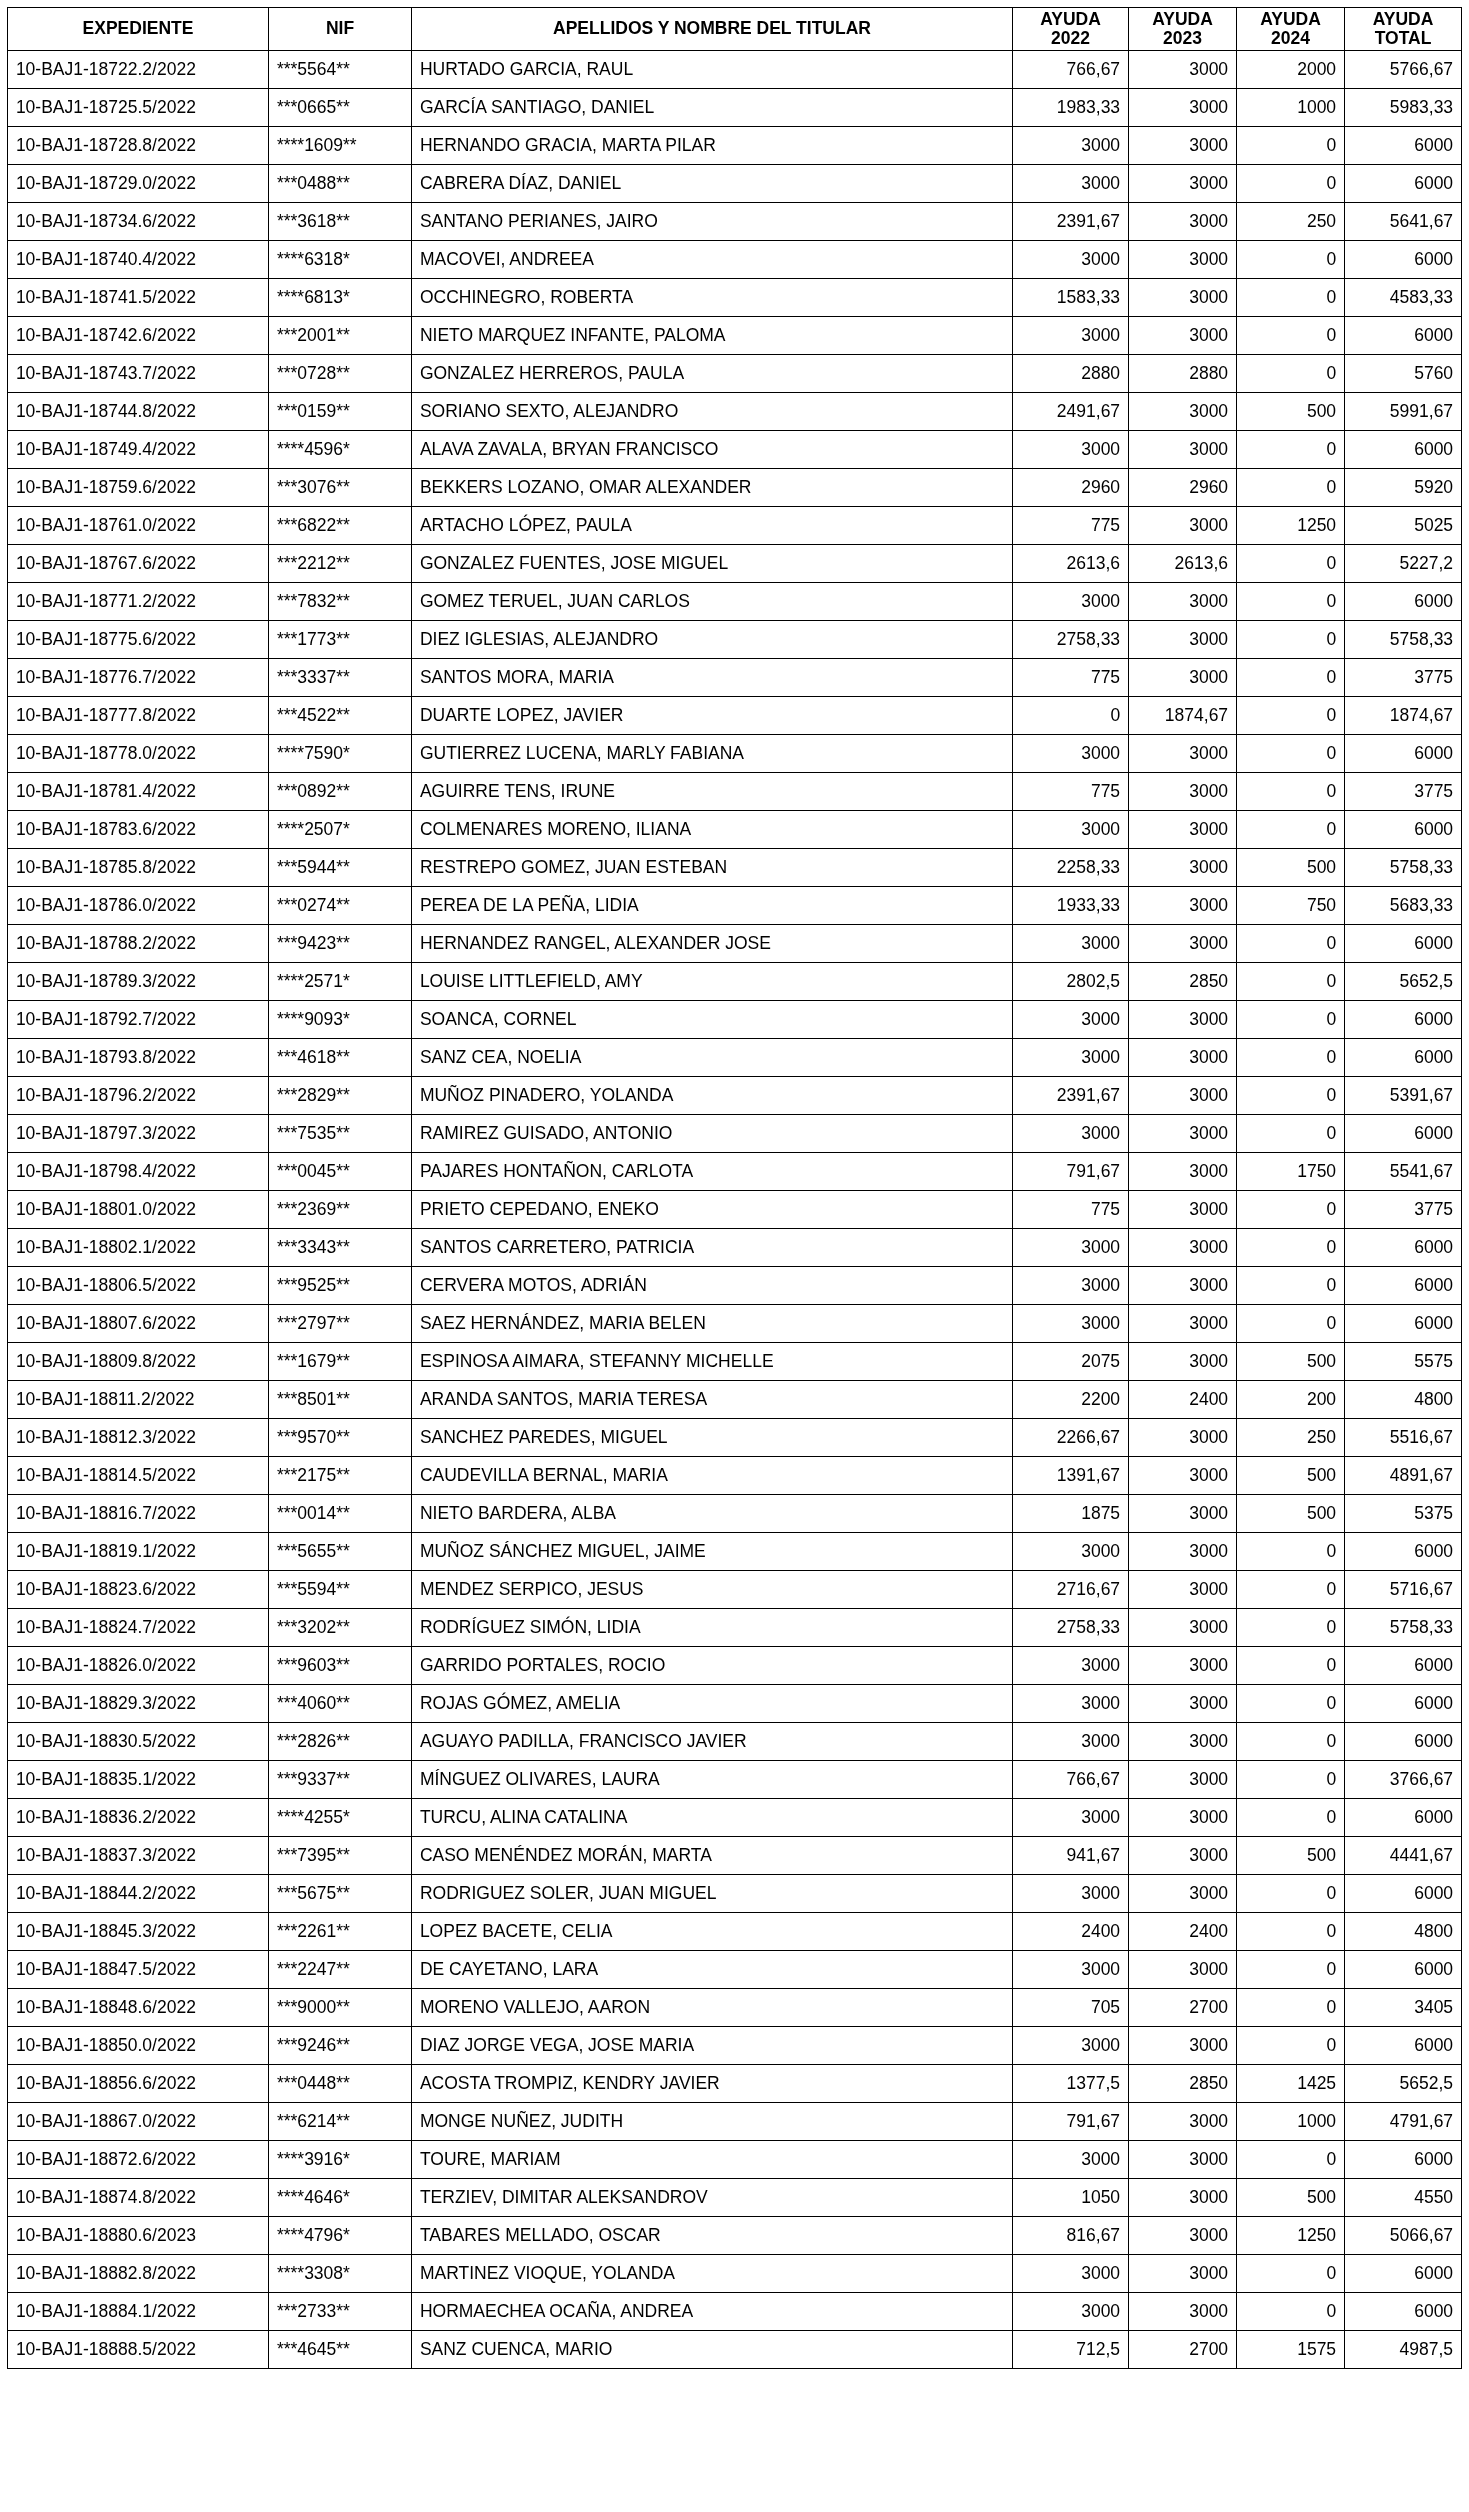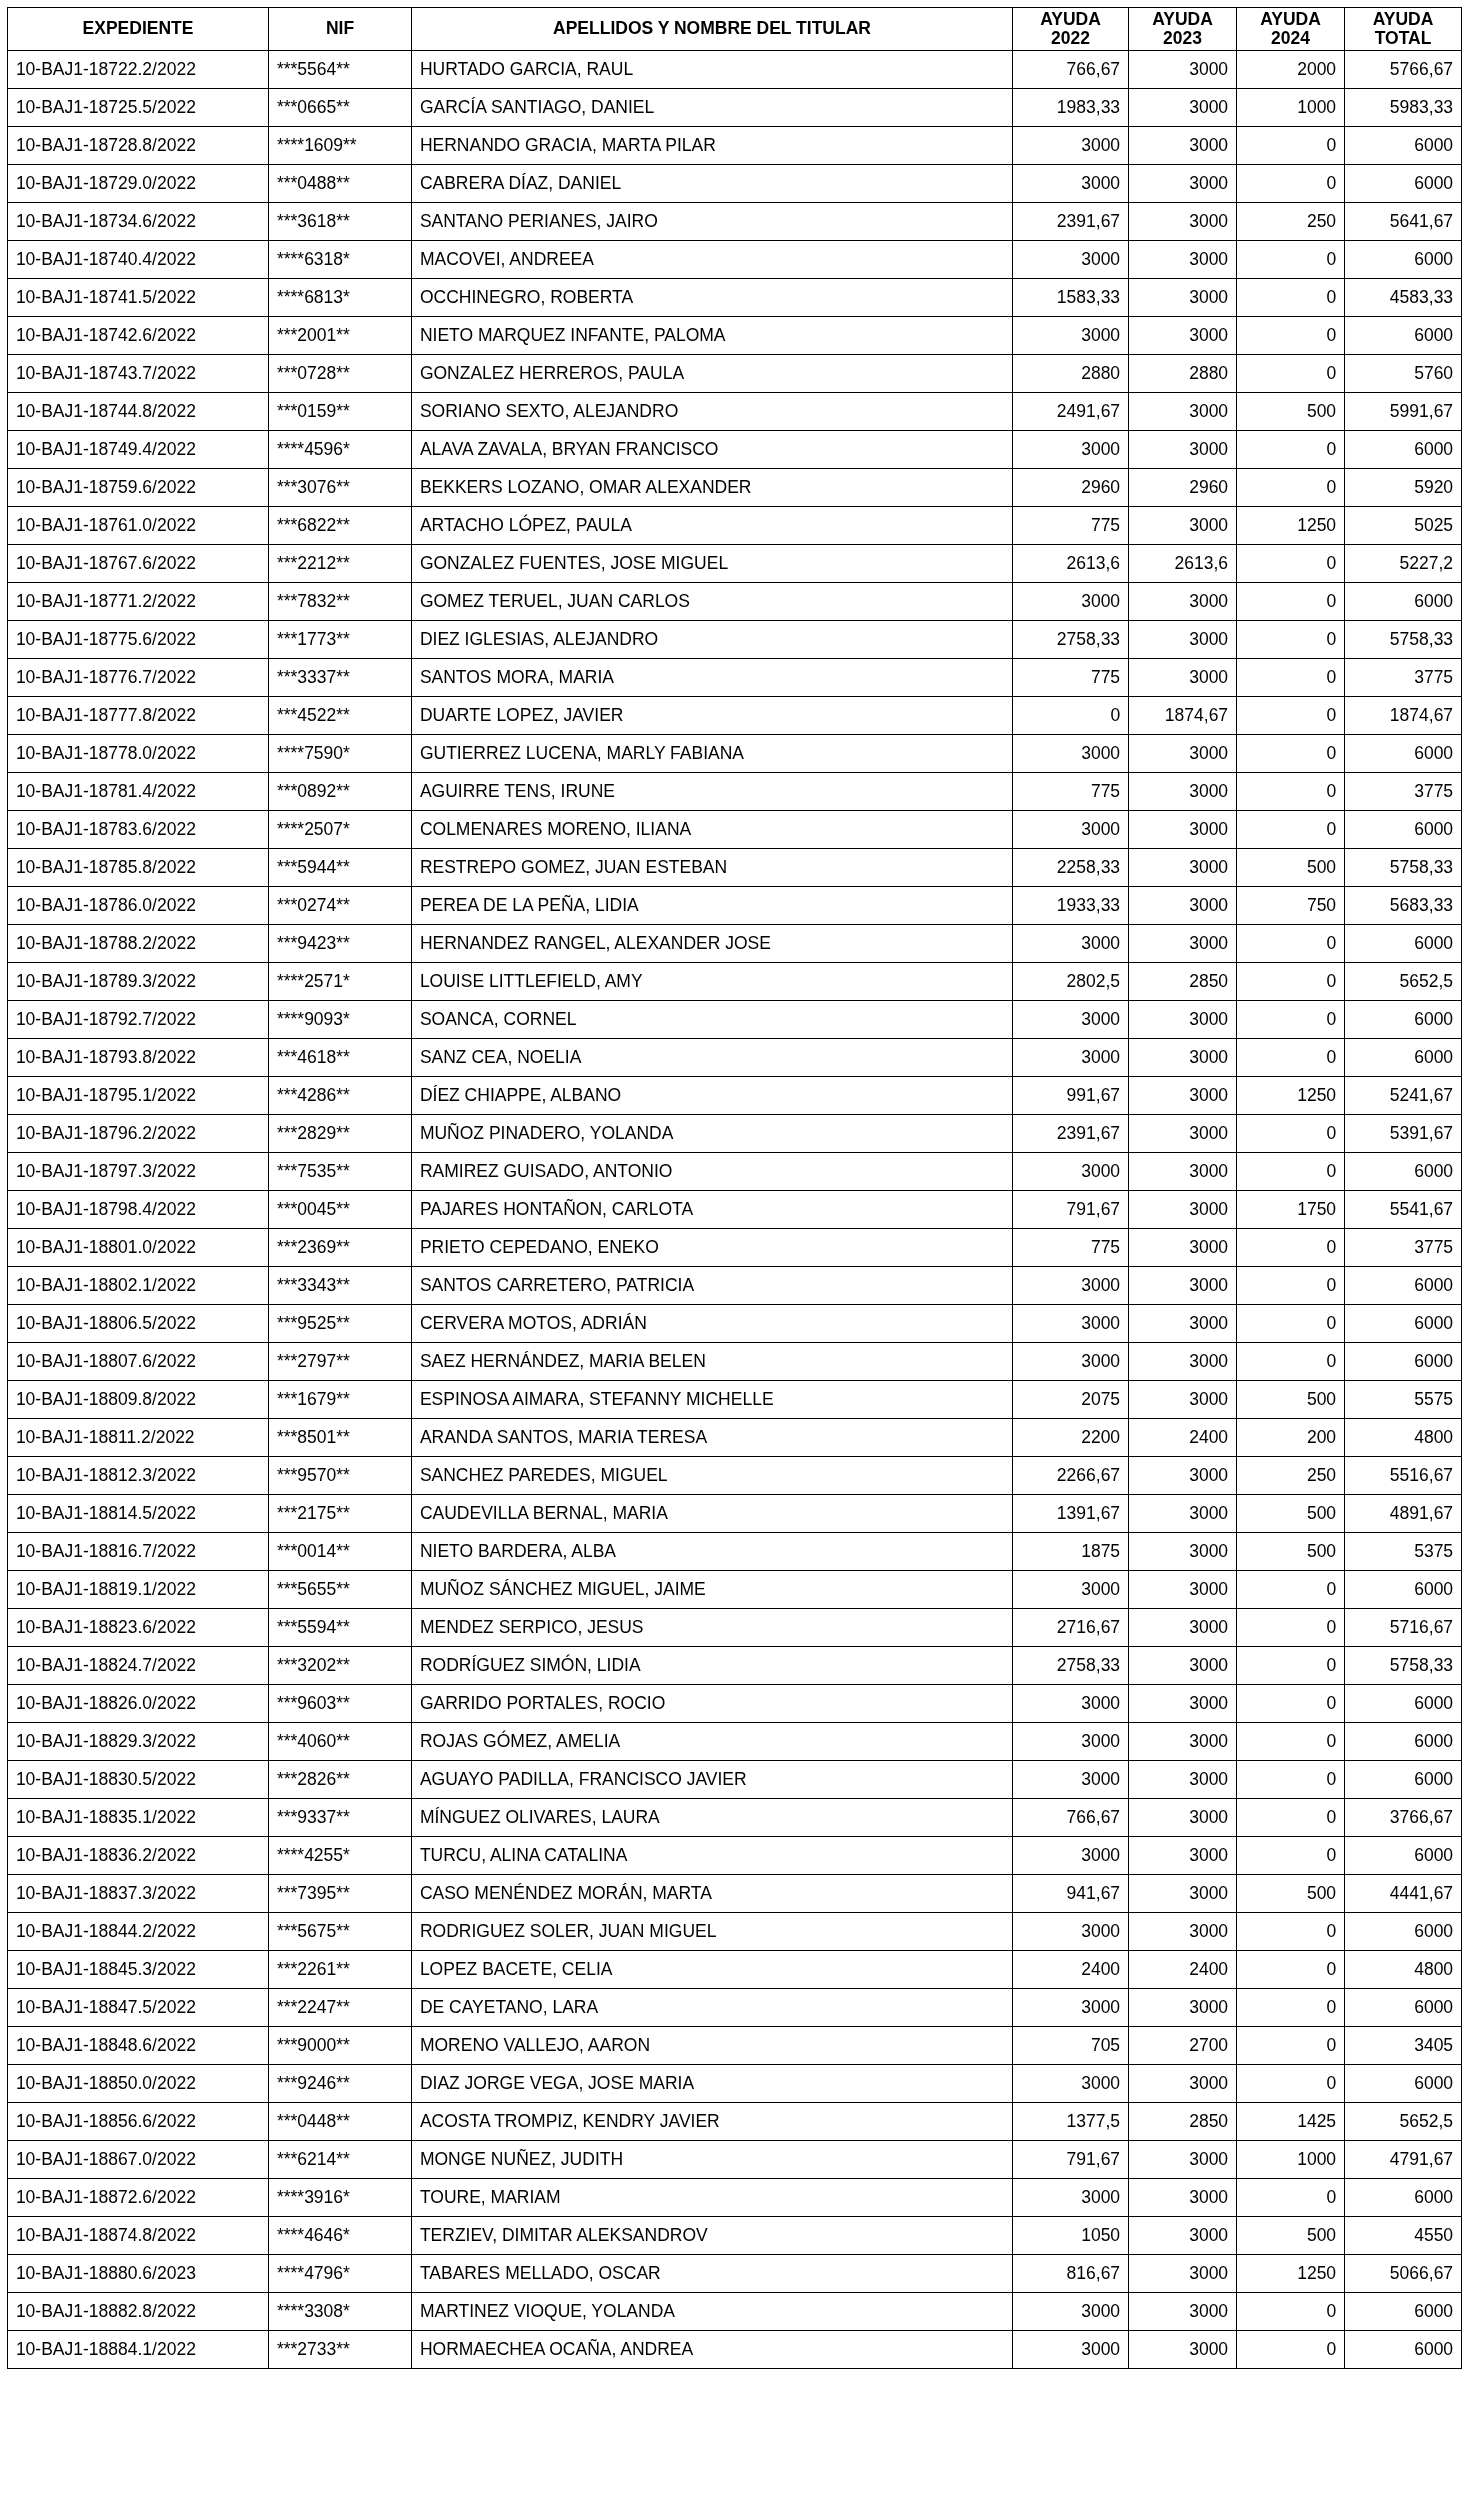--- a/index.html
+++ b/index.html
@@ -321,29 +321,20 @@
         <tr style="">
         <td class="cell-left">10-BAJ1-18793.8/2022</td>
         <td class="cell-left">***4618**</td>
         <td class="cell-left">SANZ CEA, NOELIA</td>
         <td class="cell-right">3000</td>
         <td class="cell-right">3000</td>
         <td class="cell-right">0</td>
         <td class="cell-right">6000</td>
       </tr>
         <tr style="">
-        <td class="cell-left">10-BAJ1-18795.1/2022</td>
-        <td class="cell-left">***4286**</td>
-        <td class="cell-left">DÍEZ CHIAPPE, ALBANO</td>
-        <td class="cell-right">991,67</td>
-        <td class="cell-right">3000</td>
-        <td class="cell-right">1250</td>
-        <td class="cell-right">5241,67</td>
-      </tr>
-        <tr style="">
         <td class="cell-left">10-BAJ1-18796.2/2022</td>
         <td class="cell-left">***2829**</td>
         <td class="cell-left">MUÑOZ PINADERO, YOLANDA</td>
         <td class="cell-right">2391,67</td>
         <td class="cell-right">3000</td>
         <td class="cell-right">0</td>
         <td class="cell-right">5391,67</td>
       </tr>
         <tr style="">
         <td class="cell-left">10-BAJ1-18797.3/2022</td>
@@ -626,16 +617,25 @@
       </tr>
         <tr style="">
         <td class="cell-left">10-BAJ1-18884.1/2022</td>
         <td class="cell-left">***2733**</td>
         <td class="cell-left">HORMAECHEA OCAÑA, ANDREA</td>
         <td class="cell-right">3000</td>
         <td class="cell-right">3000</td>
         <td class="cell-right">0</td>
         <td class="cell-right">6000</td>
       </tr>
+        <tr style="">
+        <td class="cell-left">10-BAJ1-18888.5/2022</td>
+        <td class="cell-left">***4645**</td>
+        <td class="cell-left">SANZ CUENCA, MARIO</td>
+        <td class="cell-right">712,5</td>
+        <td class="cell-right">2700</td>
+        <td class="cell-right">1575</td>
+        <td class="cell-right">4987,5</td>
+      </tr>
       </tbody>
   </table>
 </div>
 
 
 </body></html>

